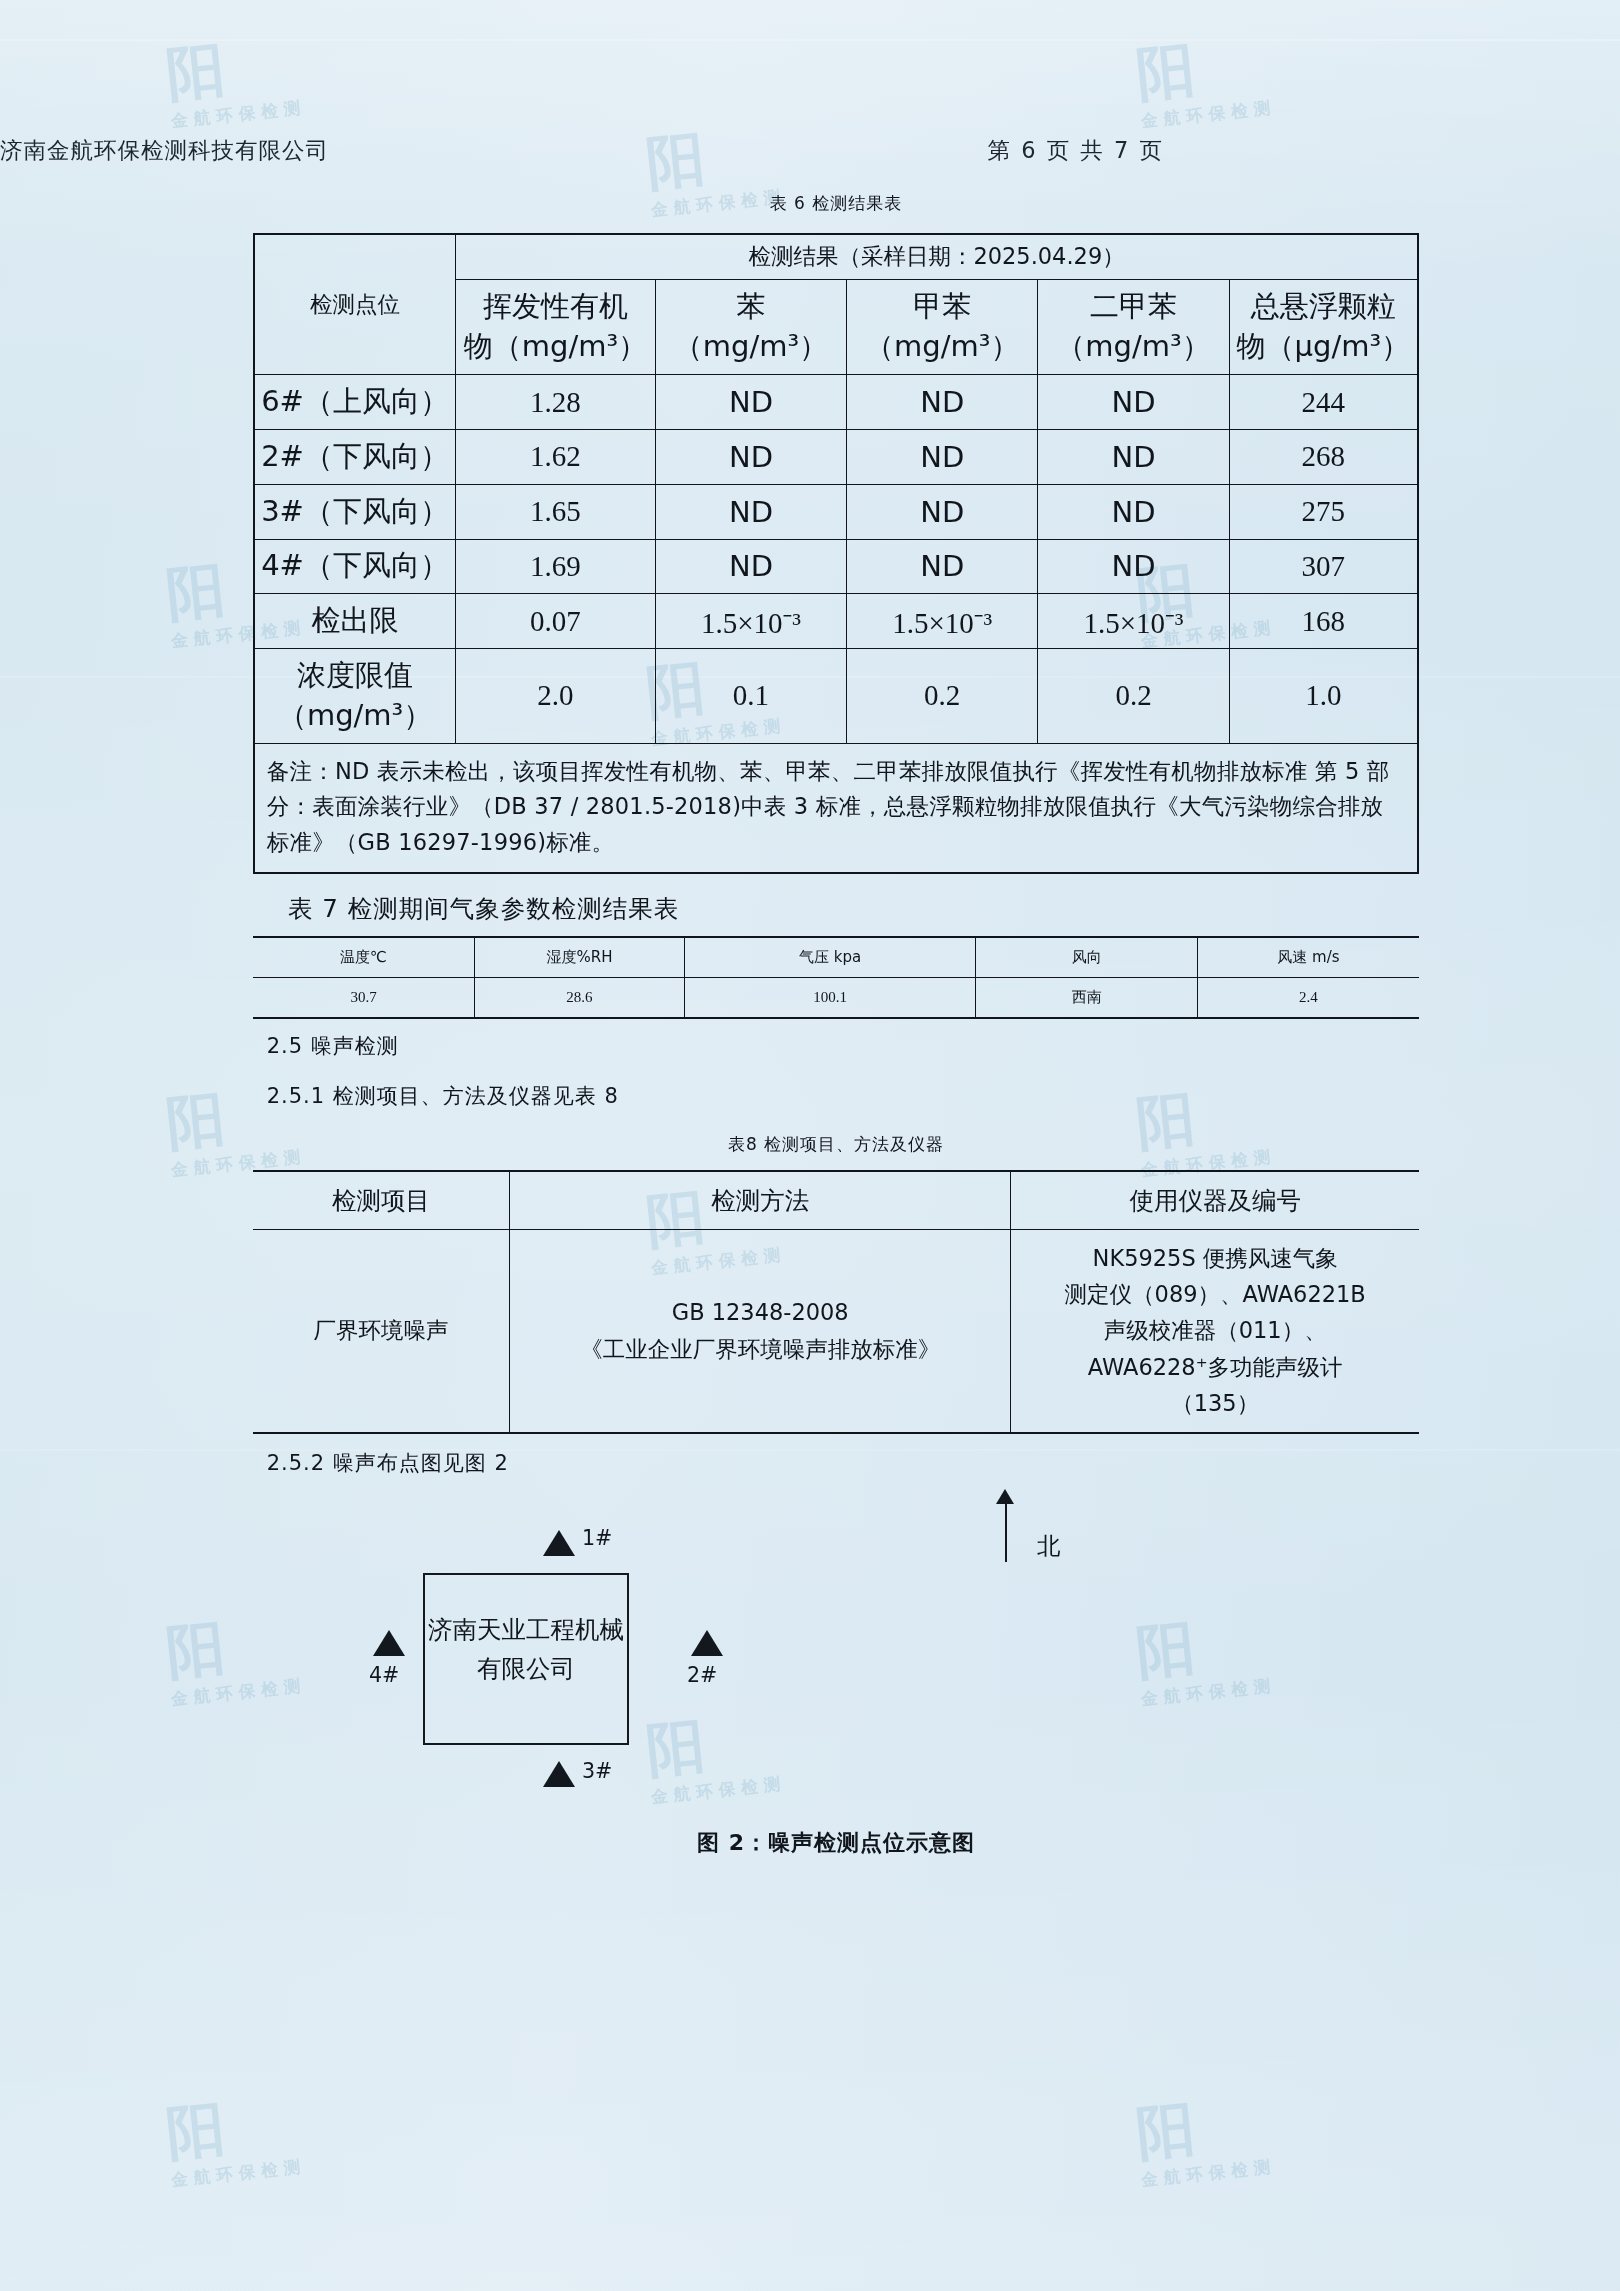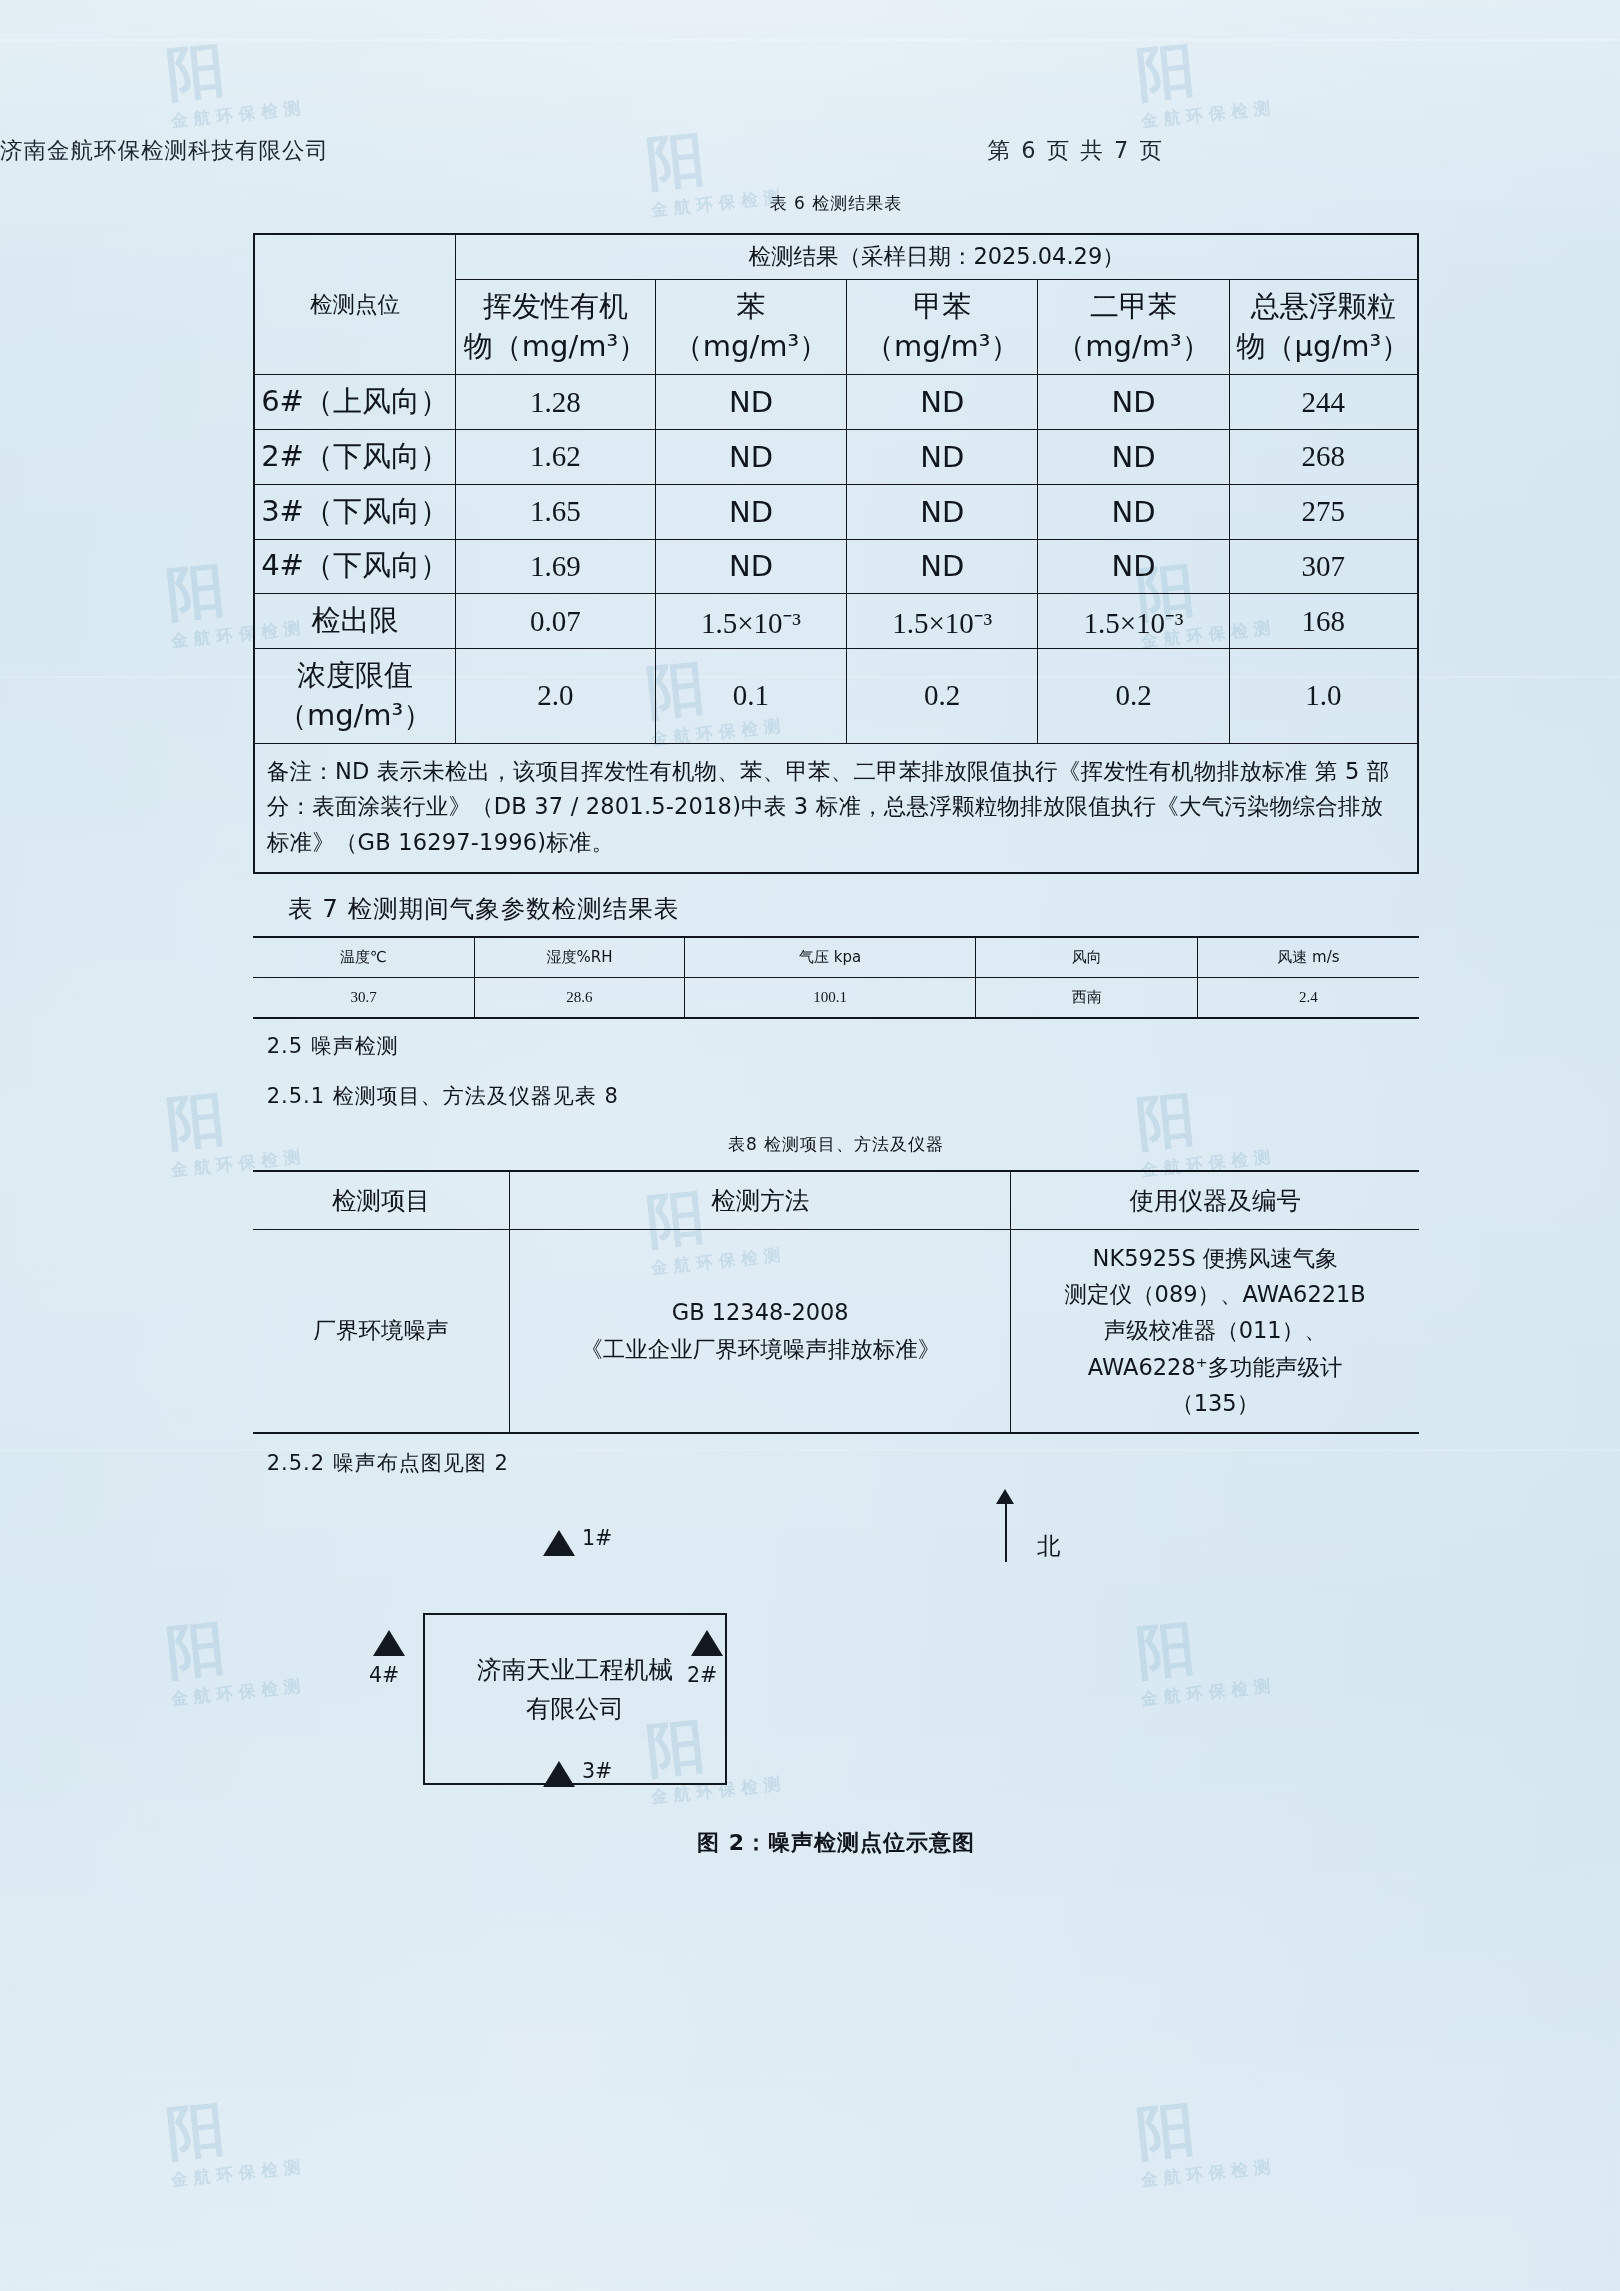--- a/index.html
+++ b/index.html
@@ -389,21 +389,21 @@
 
     <div class="diagram">
 
       <div class="north-head" style="left:743px; top:5.9px;"></div>
       <div class="north-arrow" style="left:752px; top:19.6px; height:59px;"></div>
       <div class="pt-label" style="left:784px; top:47px; font-size:23.5px;">北</div>
 
       <div class="tri" style="left:290px; top:47px;"></div>
       <div class="pt-label" style="left:329px; top:43px;">1#</div>
 
-      <div class="plant-box" style="left:170px; top:90px; width:304px; height:172px;margin-top:40px;">
+      <div class="plant-box" style="left:170px; top:90px; width:206px; height:172px;">
         <span>济南天业工程机械</span><br>
         <span>有限公司</span>
       </div>
 
       <div class="tri" style="left:120px; top:147px;"></div>
       <div class="pt-label" style="left:116px; top:180px;">4#</div>
 
       <div class="tri" style="left:438px; top:147px;"></div>
       <div class="pt-label" style="left:434px; top:180px;">2#</div>
 

